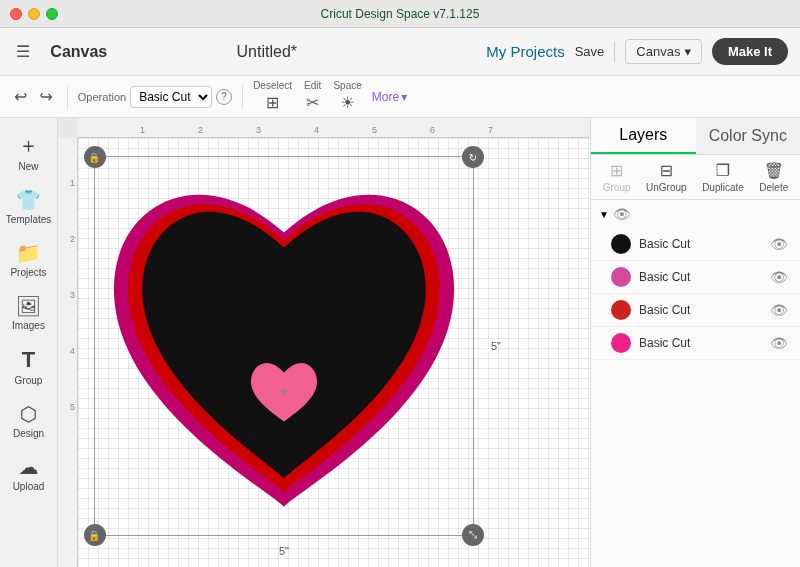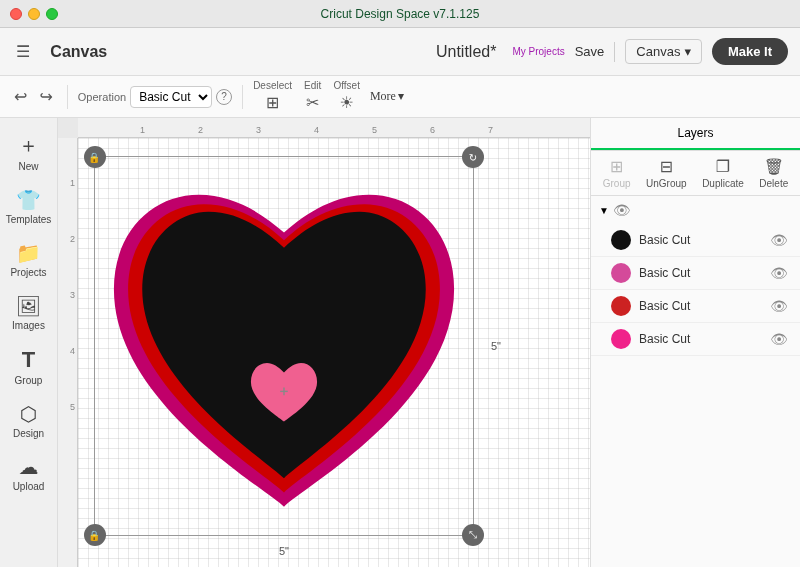--- a/index.html
+++ b/index.html
@@ -35,23 +35,23 @@
       background: #f5f5f5;
       height: 48px;
       display: flex;
       align-items: center;
       padding: 0 12px;
       border-bottom: 1px solid #ddd;
       gap: 16px;
     }
     .hamburger { font-size: 18px; color: #444; cursor: pointer; }
     .canvas-label { font-size: 16px; font-weight: 600; color: #333; margin-right: 20px; }
-    .project-title { font-size: 16px; font-weight: 500; color: #333; flex: 1; text-align: right; margin-left: -80px; }
+    .project-title { font-size: 16px; font-weight: 500; color: #333; flex: 1; text-align: center; margin-left: -80px; }
     .toolbar-right { display: flex; align-items: center; gap: 10px; margin-left: auto; }
-    .my-projects-btn { font-size: 10px; color: #a21caf; cursor: pointer; background: none; border: none; }
+    .my-projects-btn { font-size: 15px; color: #0369a1; cursor: pointer; background: none; border: none; }
     .save-btn { font-size: 13px; color: #333; cursor: pointer; background: none; border: none; }
     .divider-v { width: 1px; height: 20px; background: #ccc; }
     .explore-btn { font-size: 13px; color: #333; cursor: pointer; background: none; border: 1px solid #ccc; border-radius: 4px; padding: 4px 10px; display: flex; align-items: center; gap: 4px; }
     .make-it-btn { font-size: 13px; color: #fff; cursor: pointer; background: #404040; border: none; border-radius: 20px; padding: 6px 16px; font-weight: 600; }
 
     
     .sub-toolbar {
       background: #fafafa;
       height: 42px;
       display: flex;
@@ -63,21 +63,21 @@
     .undo-redo { display: flex; gap: 4px; }
     .icon-btn { background: none; border: none; cursor: pointer; color: #555; font-size: 16px; padding: 2px 4px; }
     .sub-divider { width: 1px; height: 24px; background: #ddd; }
     .operation-group { display: flex; align-items: center; gap: 4px; }
     .op-label { font-size: 11px; color: #666; }
     .op-select { font-size: 12px; border: 1px solid #ccc; border-radius: 4px; padding: 2px 4px; background: #fff; }
     .help-btn { width: 16px; height: 16px; border-radius: 50%; border: 1px solid #999; background: none; font-size: 10px; color: #666; cursor: pointer; display: flex; align-items: center; justify-content: center; }
     .toolbar-group { display: flex; align-items: center; flex-direction: column; }
     .toolbar-group-label { font-size: 10px; color: #666; }
     .toolbar-group-btns { display: flex; gap: 2px; }
-    .more-btn { font-size: 12px; color: #404040; background: none; border: none; cursor: pointer; display: flex; align-items: center; gap: 2px; font-family: Liberation Serif, serif; }
+    .more-btn { font-size: 12px; color: #8b5cf6; background: none; border: none; cursor: pointer; display: flex; align-items: center; gap: 2px; }
 
     
     .main-area {
       display: flex;
       height: calc(567px - 28px - 48px - 42px);
     }
 
     
     .left-sidebar {
       width: 58px;
@@ -169,21 +169,21 @@
       display: flex;
       flex-direction: column;
     }
     .panel-tabs {
       display: flex;
       border-bottom: 1px solid #ddd;
     }
     .panel-tab {
       flex: 1;
       padding: 8px 4px;
-      font-size: 12px;
+      font-size: 16px;
       cursor: pointer;
       color: #555;
       background: #f0f0f0;
       border: none;
     }
     .panel-tab.active {
       background: #fafafa;
       color: #000;
       border-bottom: 2px solid #00c853;
     }
@@ -283,21 +283,21 @@
       <button class="icon-btn">⊞</button>
     </div>
   </div>
   <div class="toolbar-group">
     <span class="toolbar-group-label">Edit</span>
     <div class="toolbar-group-btns">
       <button class="icon-btn">✂</button>
     </div>
   </div>
   <div class="toolbar-group">
-    <span class="toolbar-group-label">Offset</span>
+    <span class="toolbar-group-label">Space</span>
     <div class="toolbar-group-btns">
       <button class="icon-btn">☀</button>
     </div>
   </div>
   <button class="more-btn">
     <span>More</span>
     <span>▾</span>
   </button>
 </div>
 
@@ -390,20 +390,21 @@
           <line x1="200" y1="244" x2="200" y2="252" stroke="#888" stroke-width="1.5"></line>
         </svg>
       </div>
     </div>
   </div>
 
   <div class="right-panel">
 
     <div class="panel-tabs">
       <button class="panel-tab active">Layers</button>
+      <button class="panel-tab">Color Sync</button>
     </div>
 
     <div class="panel-actions">
       <button class="panel-action disabled">
         <span class="panel-action-icon">⊞</span>
         <span class="panel-action-label">Group</span>
       </button>
       <button class="panel-action">
         <span class="panel-action-icon">⊟</span>
         <span class="panel-action-label">UnGroup</span>

